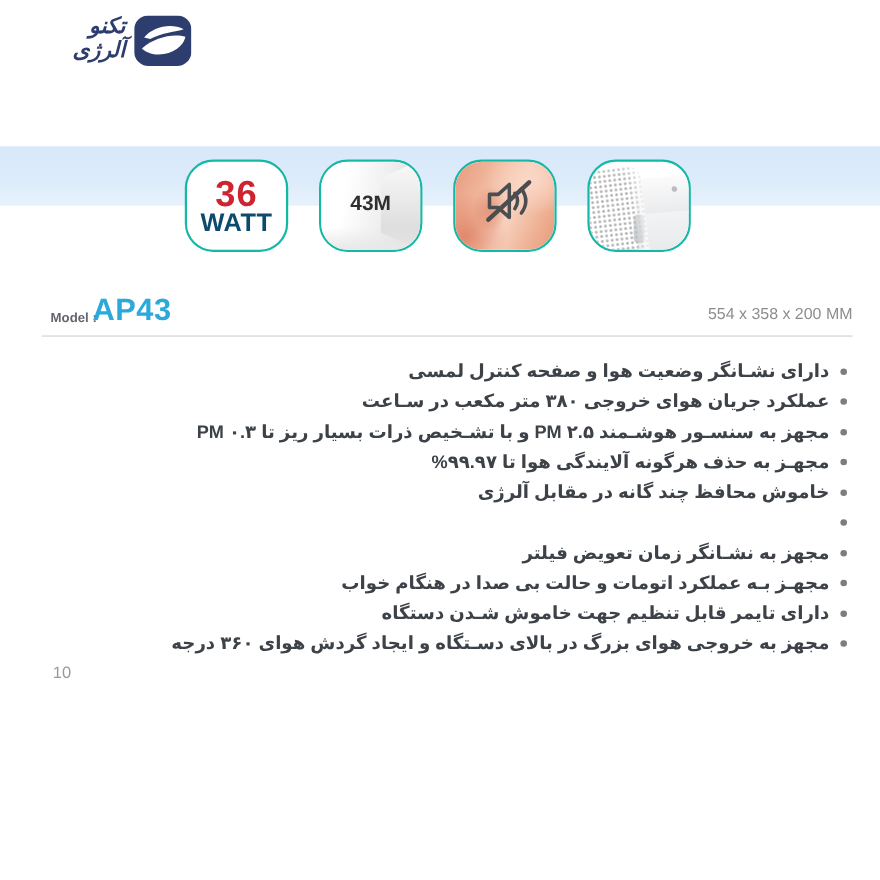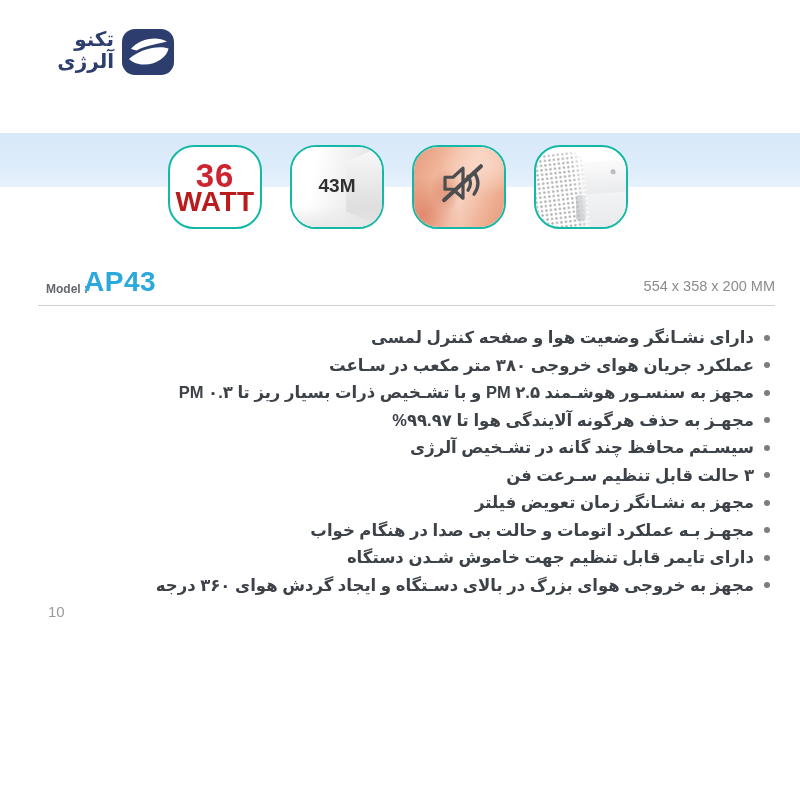--- a/index.html
+++ b/index.html
@@ -1,42 +1,42 @@
 <!DOCTYPE html>
 <html lang="fa"><head>
 <meta charset="utf-8">
 <style>
   * { margin:0; padding:0; box-sizing:border-box; }
   html,body { background:#ffffff; }
   body { font-family:"Liberation Sans","DejaVu Sans",sans-serif; }
   .page { position:relative; width:800px; height:800px; background:#ffffff; overflow:hidden; }
 
   
-  .logo { position:absolute; top:26px; left:40px; width:140px; height:52px; }
+  .logo { position:absolute; top:11px; left:40px; width:140px; height:52px;font-style:italic; }
   .logo-icon { position:absolute; top:3px; left:82px; width:52px; height:46px; }
   .logo-wordmark { position:absolute; top:2px; left:0; width:74px; height:48px;
                    text-align:right; direction:rtl; color:#2d3d6e; font-weight:bold;
                    font-size:20px; line-height:22px; }
 
   
   .band { position:absolute; top:133px; left:0; width:800px; height:54px;
           background:linear-gradient(180deg,#d7e8f9 0%,#ddecfa 60%,#e7f2fc 100%); }
 
   
   .badges { position:absolute; top:145px; left:168px; width:460px; height:99px; }
   .badge { position:absolute; top:0; width:94px; height:84px; border:2px solid #14b8a6;
            border-radius:26px; background:#ffffff; overflow:hidden; }
   .badge-1 { left:0; }
   .badge-2 { left:122px; }
   .badge-3 { left:244px; }
   .badge-4 { left:366px; }
 
   .badge-1 { display:flex; flex-direction:column; align-items:center; justify-content:center; }
   .watt-value { color:#cd2430; font-weight:bold; font-size:33px; line-height:30px; letter-spacing:1px; }
-  .watt-unit  { color:#b91c1c; font-weight:bold; font-size:28px; line-height:22px; letter-spacing:0.5px; }
+  .watt-unit  { color:#0c4a6e; font-weight:bold; font-size:23px; line-height:22px; letter-spacing:0.5px; }
 
   .room-bg { position:absolute; inset:0;
              background:linear-gradient(100deg,#ffffff 25%,#efefef 60%,#d9d9d9 100%); }
   .room-bg::before { content:""; position:absolute; right:-2px; top:-2px; width:42%; height:104%;
              background:linear-gradient(180deg,#fafafa,#d5d5d5);
              clip-path:polygon(100% 0,100% 100%,0 80%,0 20%); }
   .room-bg::after { content:""; position:absolute; left:0; bottom:0; width:100%; height:26%;
              background:linear-gradient(180deg,rgba(255,255,255,0),#e8e8e8); }
   .room-label { position:absolute; top:50%; left:50%; transform:translate(-50%,-56%);
              color:#2f2f2f; font-weight:bold; font-size:19px; }
@@ -162,26 +162,25 @@
       </div>
 
 
       <div class="feature-row">
         <span class="dot"></span>
         <span class="feature-text">مجهـز به حذف هرگونه آلایندگی هوا تا ۹۹.۹۷%</span>
       </div>
 
       <div class="feature-row">
         <span class="dot"></span>
-        <span class="feature-text">سیسـتم محافظ چند گانه در تشـخیص آلرژی</span>
-      </div>
-
-      <div class="feature-row">
-        <span class="dot"></span>
-        <span class="feature-text">۳ حالت قابل تنظیم سـرعت فن</span>
+        <span class="feature-text">خاموش محافظ چند گانه در مقابل آلرژی</span>
+      </div>
+
+      <div class="feature-row">
+        <span class="dot"></span>
       </div>
 
       <div class="feature-row">
         <span class="dot"></span>
         <span class="feature-text">مجهز به نشـانگر زمان تعویض فیلتر</span>
       </div>
 
       <div class="feature-row">
         <span class="dot"></span>
         <span class="feature-text">مجهـز بـه عملکرد اتومات و حالت بی صدا در هنگام خواب</span>

